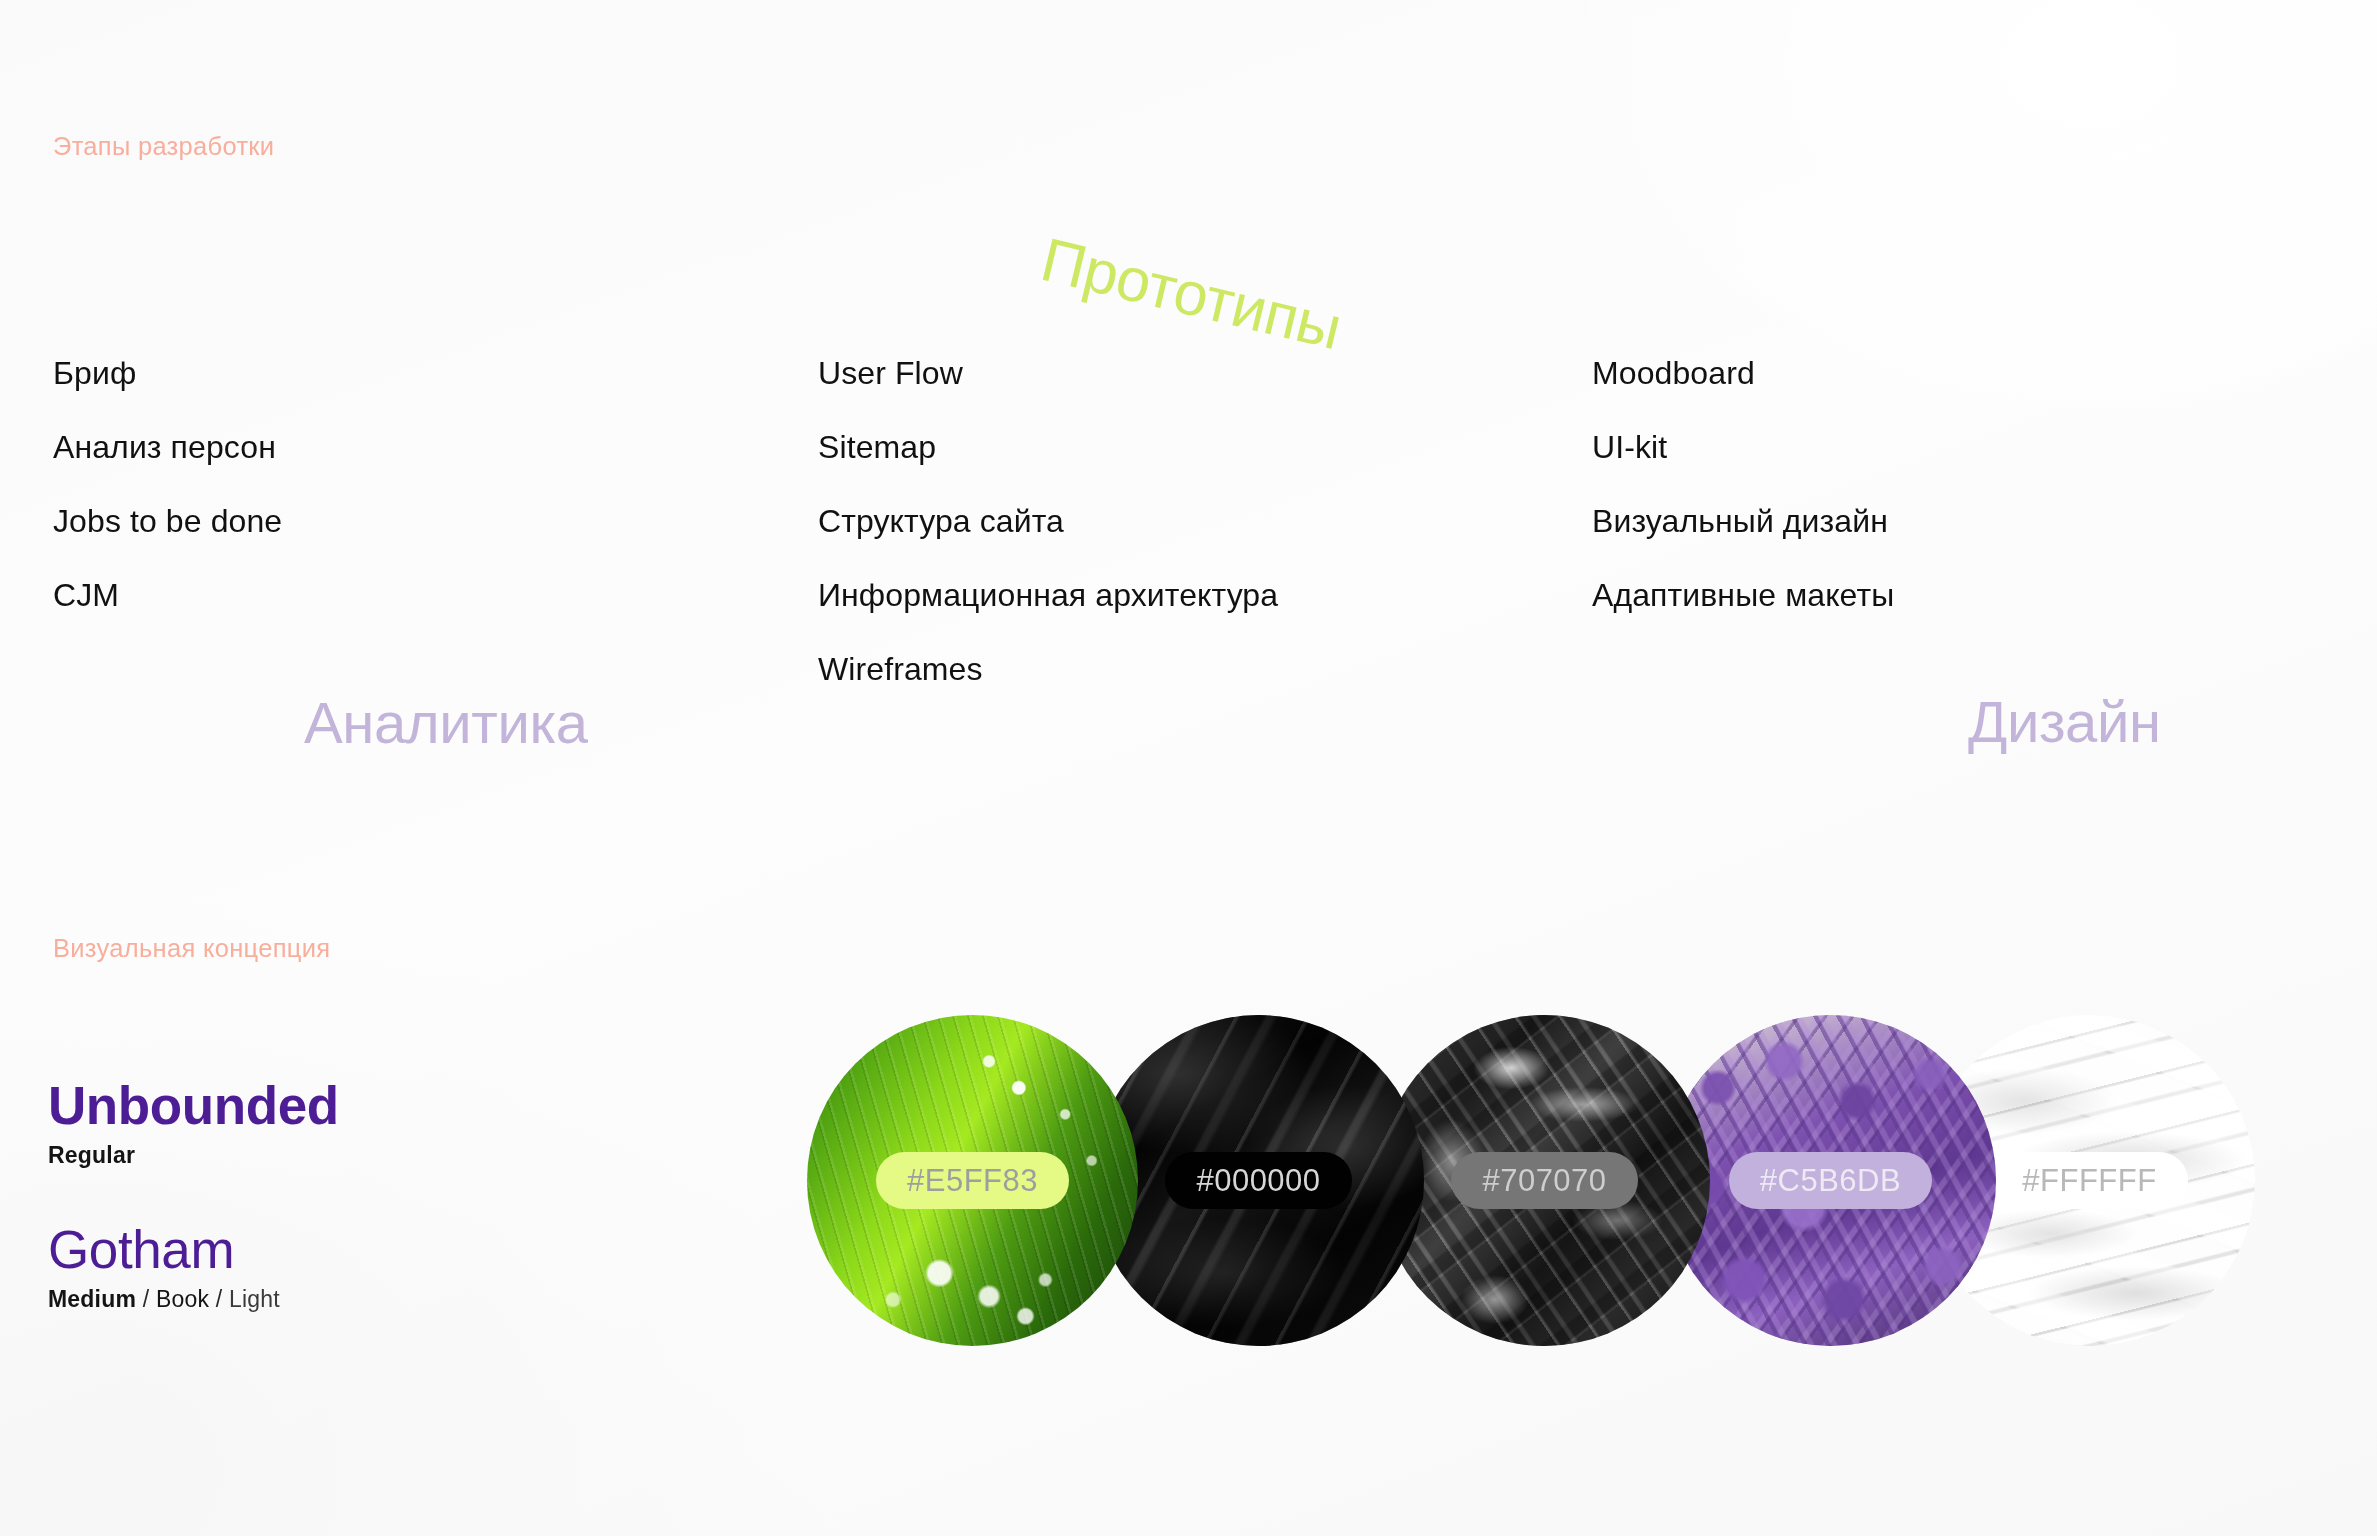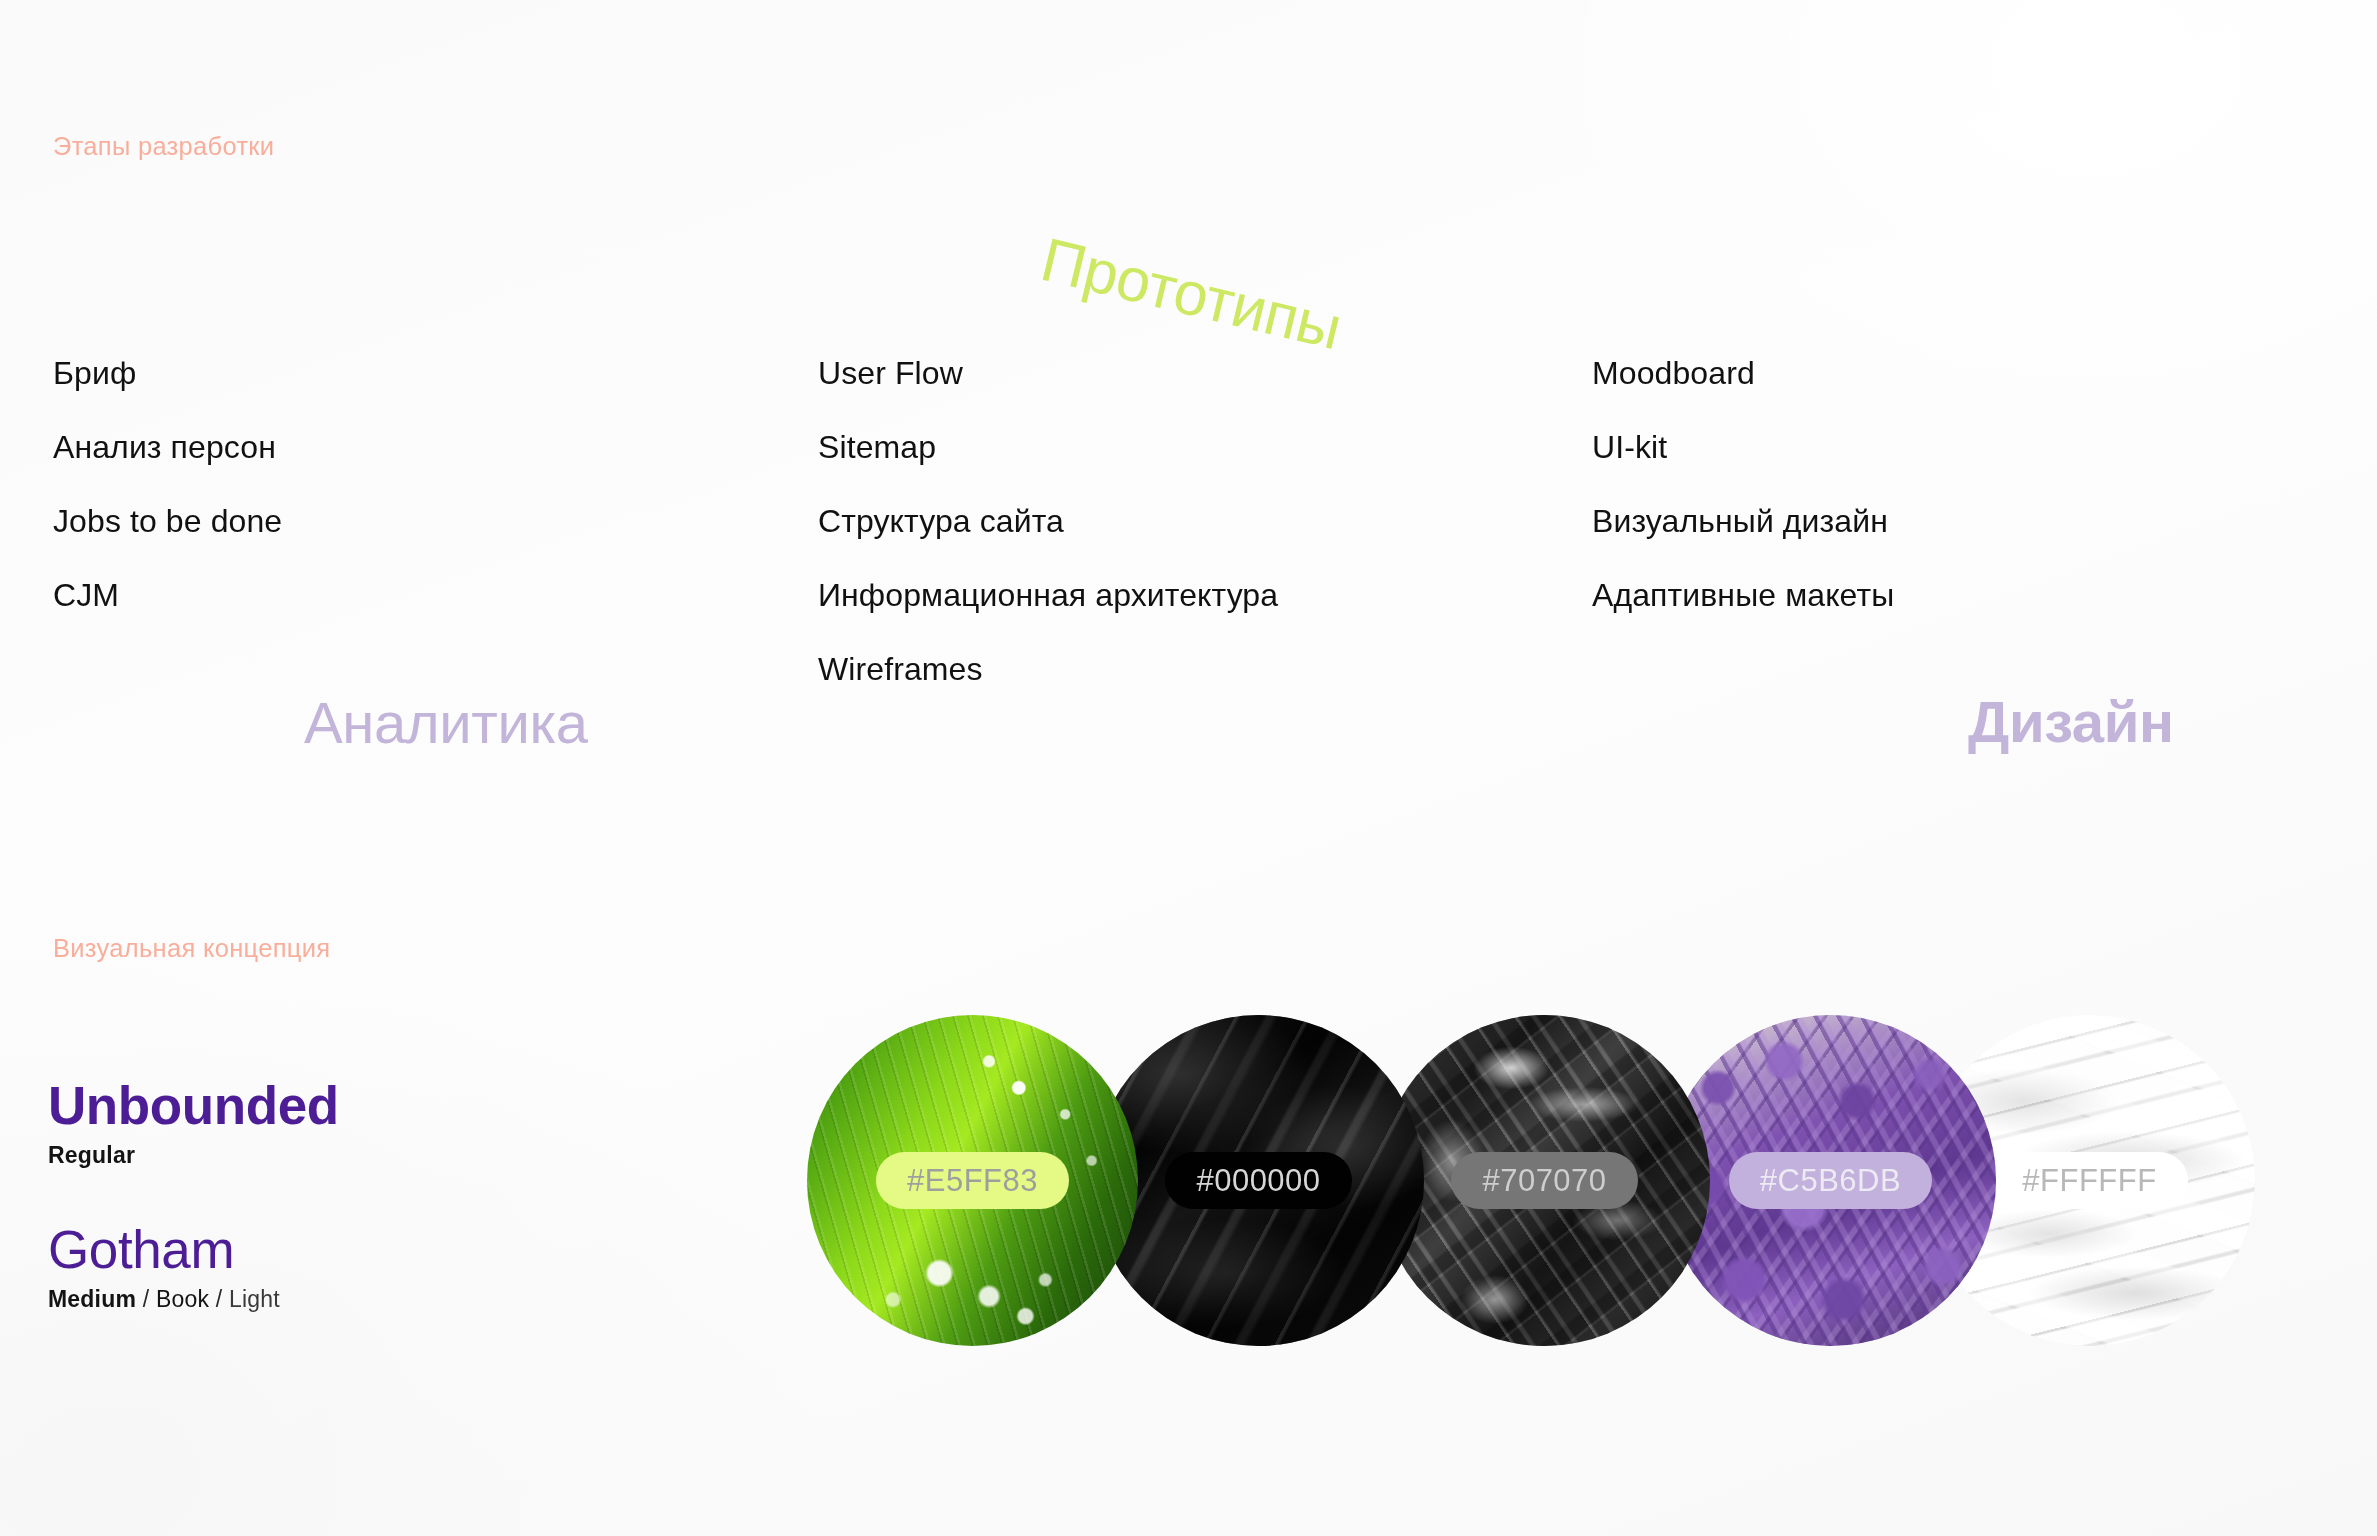--- a/index.html
+++ b/index.html
@@ -72,21 +72,20 @@
   }
   #word-analytics {
     left: 304px;
     top: 689px;
     color: #C3B4DA;
   }
   #word-design {
     left: 1968px;
     top: 688px;
     color: #C3B4DA;
-    font-weight: bold;
   }
 
   
   .list {
     position: absolute;
   }
   #list-analytics { left: 53px; top: 357px; }
   #list-prototypes { left: 818px; top: 357px; }
   #list-design { left: 1592px; top: 357px; }
 

